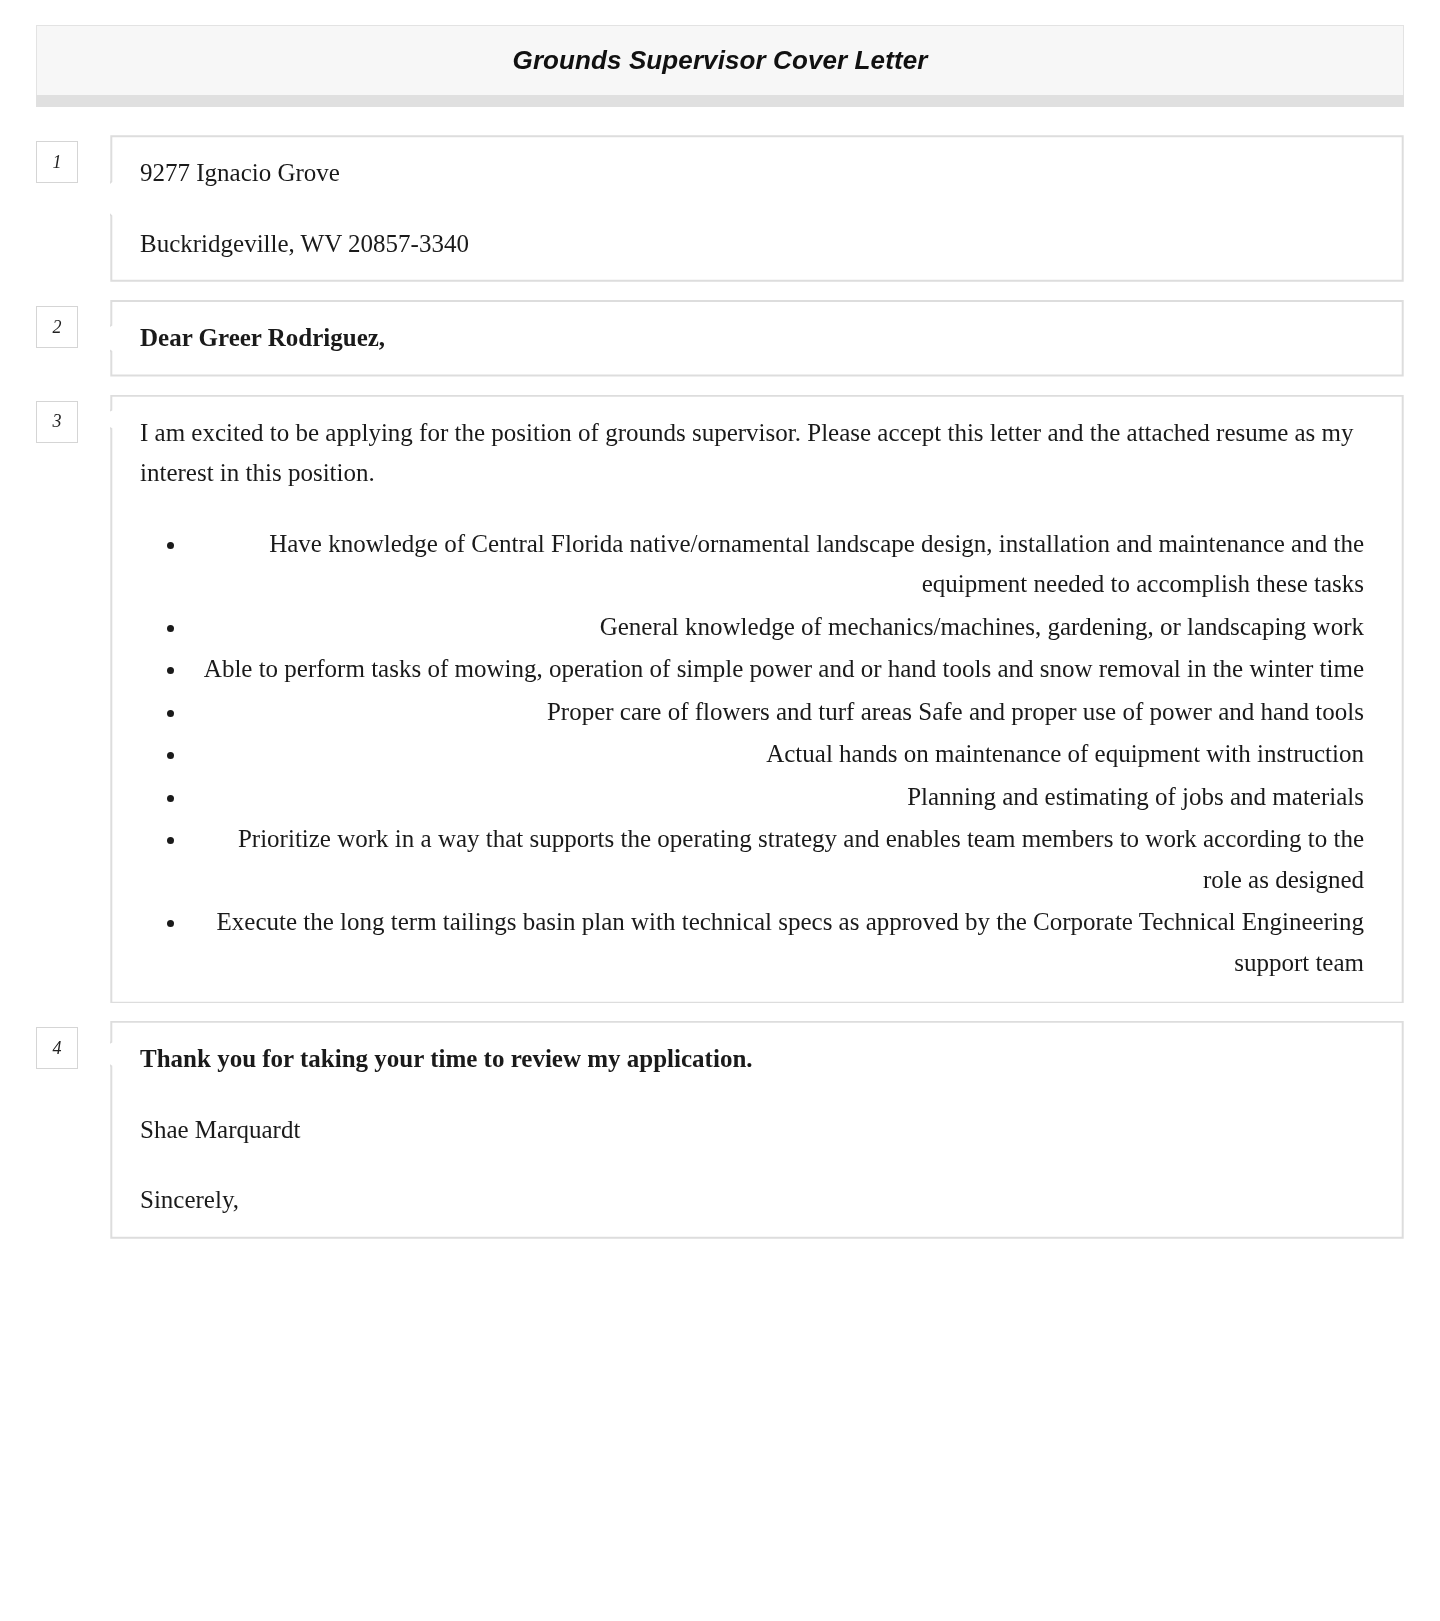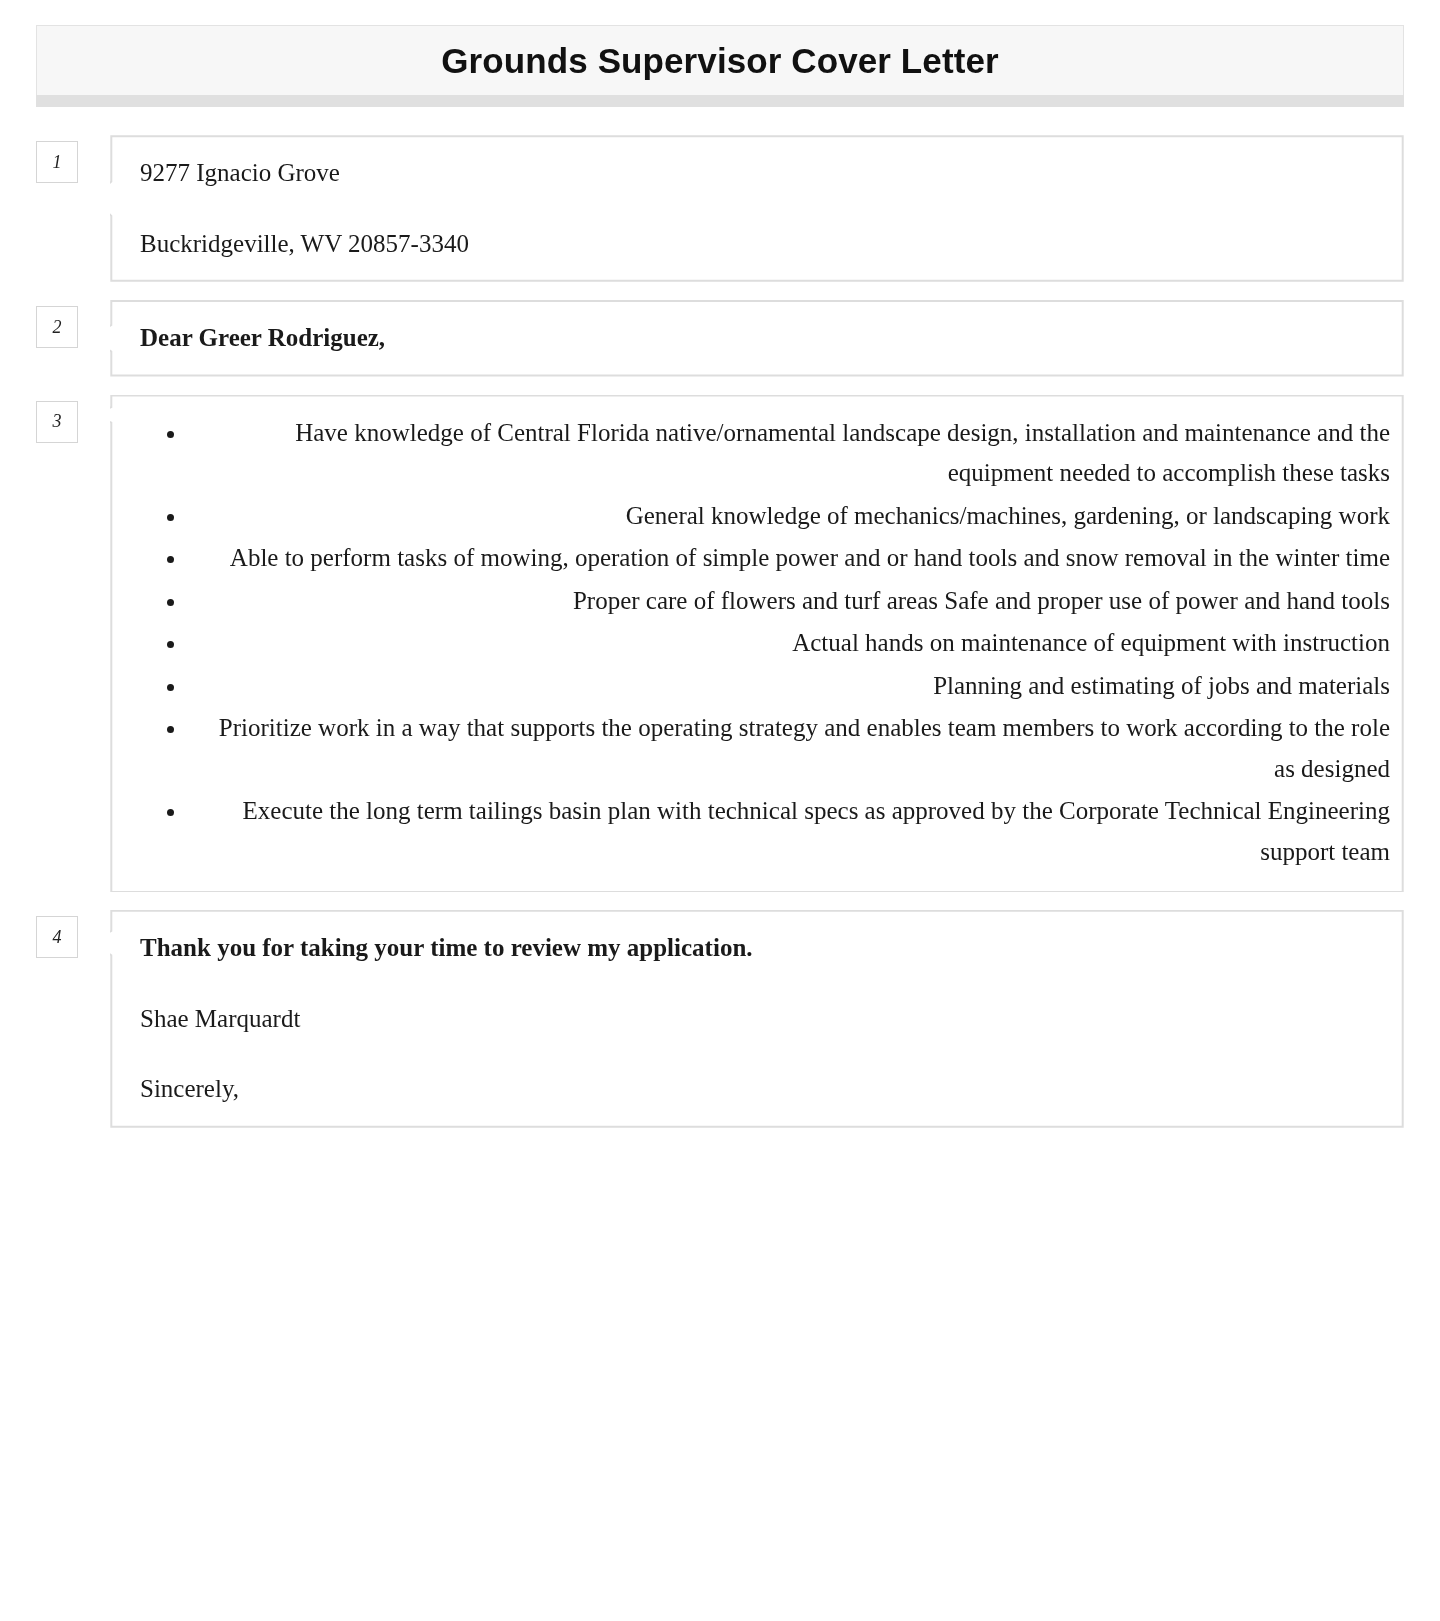--- a/index.html
+++ b/index.html
@@ -29,23 +29,24 @@
     border-bottom: none;
     box-sizing: border-box;
     height: 70px;
     display: flex;
     align-items: center;
     justify-content: center;
   }
   .doc-header-title {
     font-family: "Liberation Sans", "DejaVu Sans", sans-serif;
     font-weight: bold;
-    font-size: 35px;
+    font-size: 26px;
     color: #111111;
     letter-spacing: 0.1px;
+    font-style: italic;
   }
   .doc-header-rule {
     margin: 0 36px 0 36px;
     height: 12px;
     background: #e0e0e0;
   }
 
   
   .sections {
     margin: 0 36px;
@@ -91,21 +92,21 @@
   .card-border {
     position: absolute;
     left: 0;
     top: 0;
     width: 100%;
     height: 100%;
     pointer-events: none;
   }
   .card-inner {
     position: relative;
-    padding: 18px 14px 18px 30px;
+    padding: 18px 40px 18px 30px;
     font-size: 25px;
     line-height: 1.62;
     color: #1a1a1a;
   }
 
   .card-inner p {
     margin: 0 0 30px 0;
   }
   .card-inner p:last-child {
     margin-bottom: 0;
@@ -172,20 +173,21 @@
     </div>
 
     <div class="section">
       <div class="num-box">3</div>
       <div class="notch-gap"></div>
       <div class="content-card">
         <svg class="card-border" preserveAspectRatio="none" viewBox="0 0 1000 900">
           <path d="M 1,1 L 1,22 L -14,36 L 1,50 L 1,899 L 999,899 L 999,1 Z" fill="none" stroke="#dddddd" stroke-width="2" vector-effect="non-scaling-stroke"></path>
         </svg>
         <div class="card-inner">
+          <p>I am excited to be applying for the position of grounds supervisor. Please accept this letter and the attached resume as my interest in this position.</p>
           <ul class="req-list">
             <li>Have knowledge of Central Florida native/ornamental landscape design, installation and maintenance and the equipment needed to accomplish these tasks</li>
             <li>General knowledge of mechanics/machines, gardening, or landscaping work</li>
             <li>Able to perform tasks of mowing, operation of simple power and or hand tools and snow removal in the winter time</li>
             <li>Proper care of flowers and turf areas Safe and proper use of power and hand tools</li>
             <li>Actual hands on maintenance of equipment with instruction</li>
             <li>Planning and estimating of jobs and materials</li>
             <li>Prioritize work in a way that supports the operating strategy and enables team members to work according to the role as designed</li>
             <li>Execute the long term tailings basin plan with technical specs as approved by the Corporate Technical Engineering support team</li>
           </ul>

